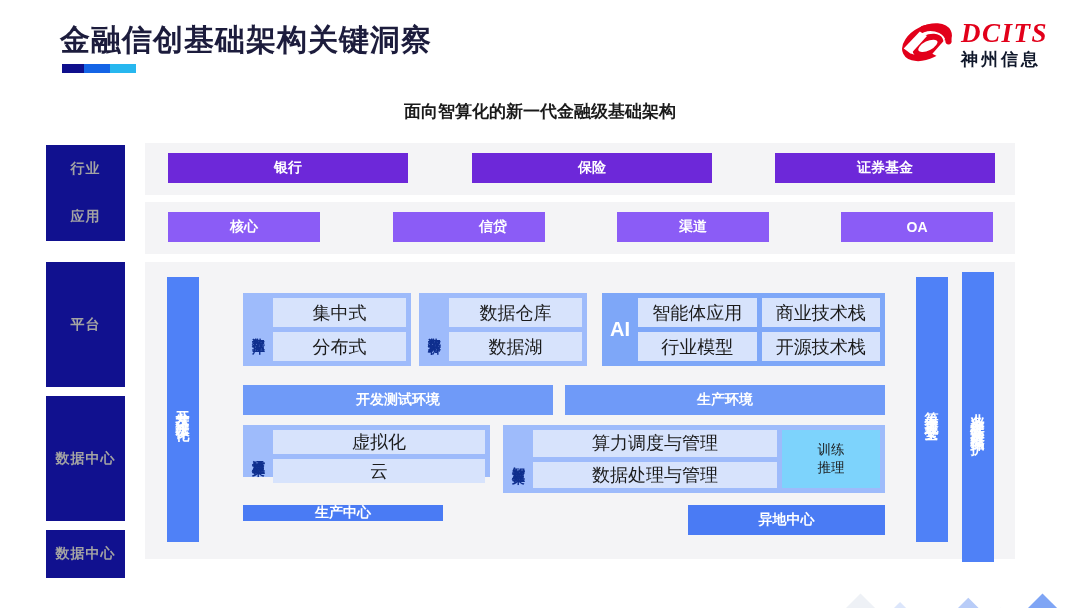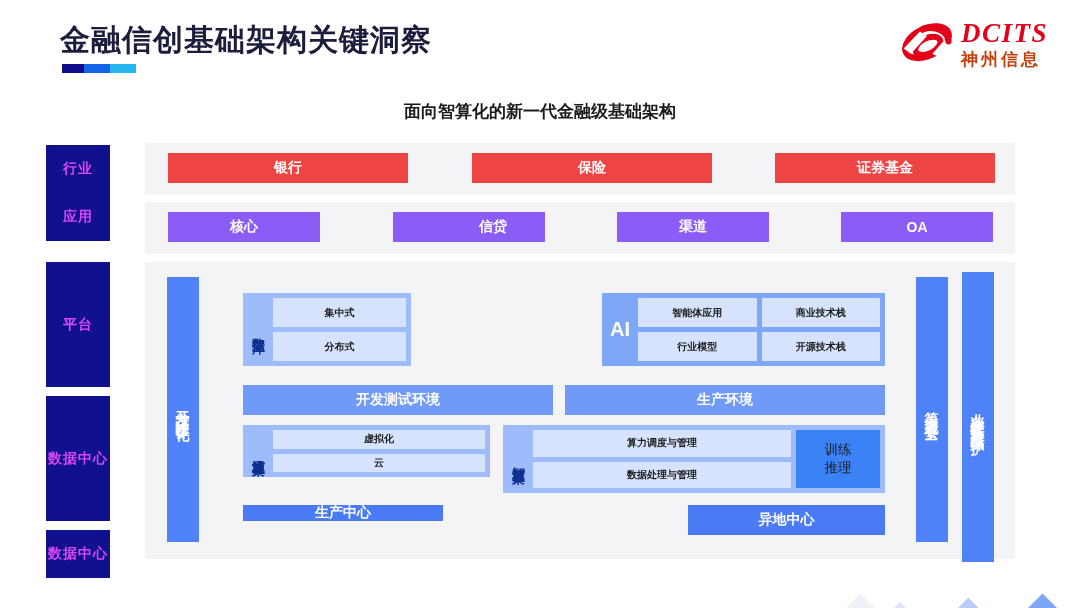--- a/index.html
+++ b/index.html
@@ -41,45 +41,45 @@
   .title-rule { position:absolute; left:62px; top:64px; width:74px; height:9px; display:flex; }
   .title-rule span { display:block; height:100%; }
   .tr1 { width:30%; background:#0f0f8c; }
   .tr2 { width:35%; background:#1464e6; }
   .tr3 { width:35%; background:#27b7ef; }
 
   .logo { position:absolute; right:32px; top:18px; display:flex; align-items:center; gap:7px; }
   .logo-mark { width:54px; height:52px; }
   .logo-text { display:flex; flex-direction:column; line-height:1;font-family:Liberation Serif, serif; }
   .logo-en { font-size:27px; font-weight:800; color:#e2001a; letter-spacing:1.5px; font-style:italic; }
-  .logo-cn { font-size:17px; font-weight:700; color:#c2410c; letter-spacing:3px; margin-top:4px; }
+  .logo-cn { font-size:17px; font-weight:700; color:#0f172a; letter-spacing:3px; margin-top:4px; }
 
   .subtitle {
     position:absolute; left:0; top:100px; width:1080px;
     text-align:center; font-size:17px; font-weight:700; color:#1a1a1a;
   }
 
   
   .rail { position:absolute; left:46px; }
   .rail-box {
-    background:#11118f; color:#d946ef;
+    background:#11118f; color:#a3a3a3;
     display:flex; align-items:center; justify-content:center;
     font-size:14px; font-weight:700; letter-spacing:1px;
-    width:64px;
+    width:79px;
   }
 
   
   .panel { position:absolute; background:#f4f4f6; }
 
   .chip {
     display:flex; align-items:center; justify-content:center;
     color:#ffffff; font-weight:700; text-align:center;
     font-size:14px;
   }
-  .chip-industry { background:#ef4444; }
+  .chip-industry { background:#6d28d9; }
   .chip-app { background:#8b5cf6; }
   .chip-env { background:#6f9af8; font-size:14px; }
   .chip-dc { background:#4a7bf4; font-size:14px; }
 
   .vbar {
     position:absolute; background:#4f81f7; color:#fff;
     display:flex; align-items:center; justify-content:center;
     font-size:14px; font-weight:700;
     writing-mode: vertical-rl; text-orientation: upright;
     letter-spacing:3px;
@@ -92,28 +92,28 @@
   }
   .group-label {
     color:#0f2f8e; font-weight:700; font-size:13px;
     writing-mode: vertical-rl; text-orientation: upright;
     display:flex; align-items:center; justify-content:center;
     letter-spacing:1px; width:20px; flex:none;
   }
   .group-body { display:flex; flex-direction:column; gap:5px; flex:1 1 auto; }
   .group-row { display:flex; gap:5px; flex:1 1 0; }
   .cell {
-    background:#d7e3fc; color:#1b1b1b; font-size:10px;
-    display:flex; align-items:center; justify-content:center;
-    flex:1 1 0; text-align:center;font-weight:bold;
+    background:#d7e3fc; color:#1b1b1b; font-size:18px;
+    display:flex; align-items:center; justify-content:center;
+    flex:1 1 0; text-align:center;
   }
   .group-side {
-    background:#3b82f6; color:#1b1b1b; font-size:13.5px;
-    display:flex; align-items:center; justify-content:center;
-    flex-direction:column; line-height:1.35; width:84px; flex:none; text-align:center;
+    background:#7dd3fc; color:#1b1b1b; font-size:13.5px;
+    display:flex; align-items:center; justify-content:center;
+    flex-direction:column; line-height:1.35; width:98px; flex:none; text-align:center;
   }
   .ai-label {
     color:#ffffff; font-weight:700; font-size:20px;
     display:flex; align-items:center; justify-content:center;
     width:26px; flex:none; writing-mode:horizontal-tb;
   }
   .group-ai { background:#7ea7f8; }
 </style>
 </head>
 <body>
@@ -184,20 +184,31 @@
     <div class="group-body">
       <div class="group-row">
           <div class="cell">集中式</div>
         </div>
       <div class="group-row">
           <div class="cell">分布式</div>
         </div>
     </div>
   </div>
 
+  <div class="group" style="left:419px; top:293px; width:168px; height:73px;">
+    <div class="group-label">数据分析</div>
+    <div class="group-body">
+      <div class="group-row">
+          <div class="cell">数据仓库</div>
+        </div>
+      <div class="group-row">
+          <div class="cell">数据湖</div>
+        </div>
+    </div>
+  </div>
 
   <div class="group group-ai" style="left:602px; top:293px; width:283px; height:73px;">
     <div class="ai-label">AI</div>
     <div class="group-body">
       <div class="group-row">
         <div class="cell">智能体应用</div>
         <div class="cell">商业技术栈</div>
       </div>
       <div class="group-row">
         <div class="cell">行业模型</div>

